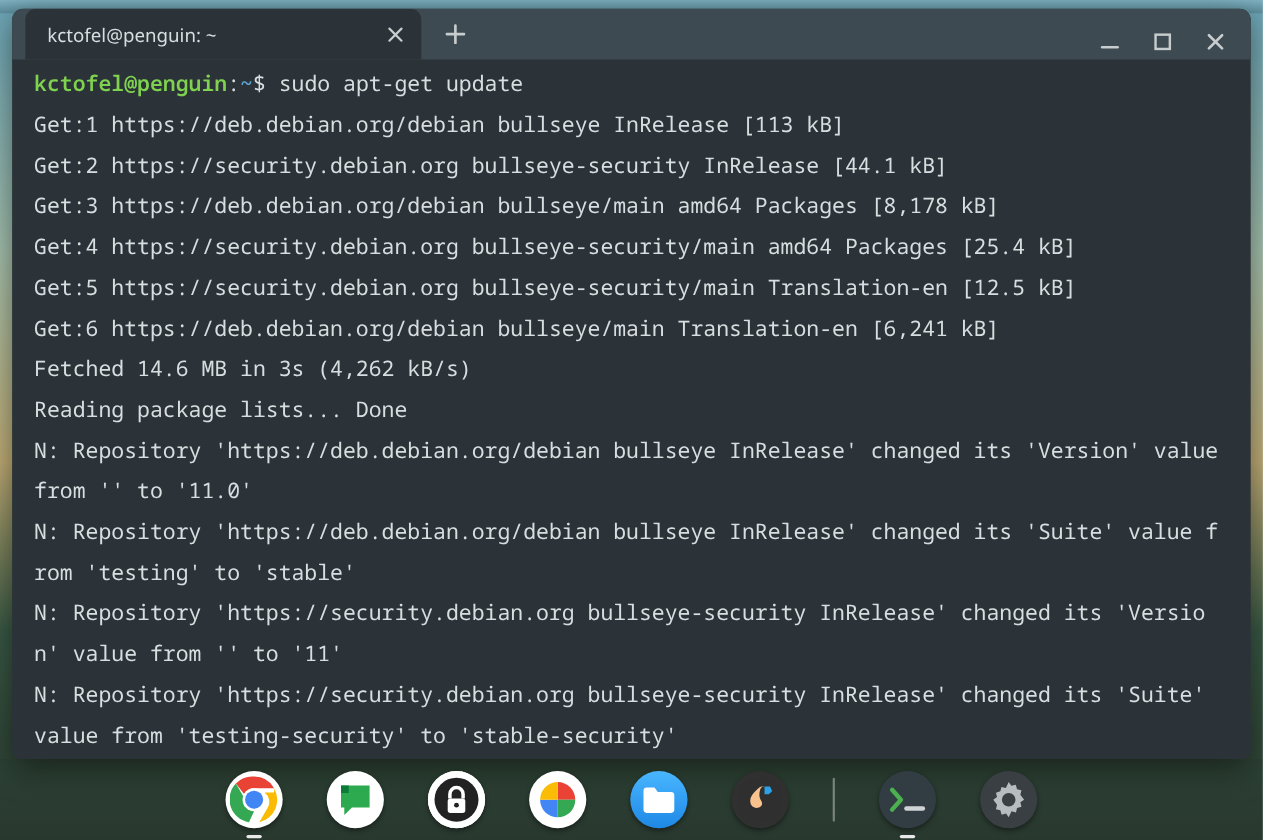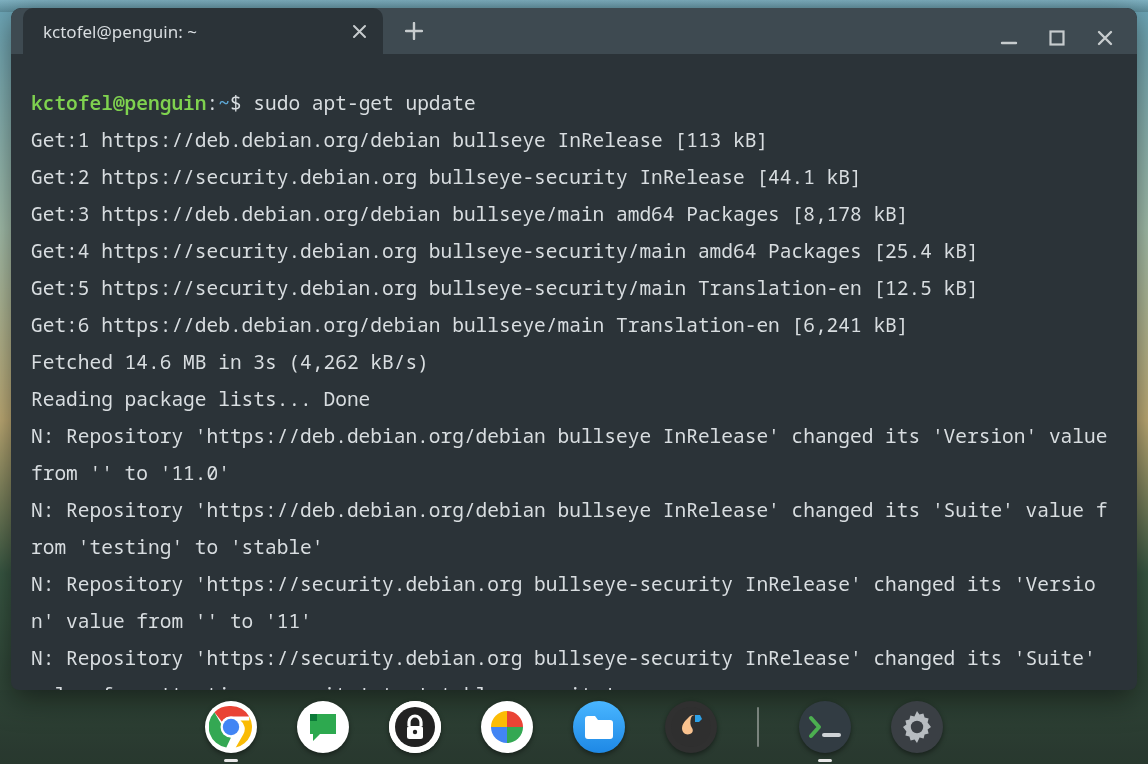--- a/index.html
+++ b/index.html
@@ -14,21 +14,20 @@
   }
 
   
   .window {
     position:absolute; left:11px; top:8px; right:11px; bottom:74px;
     background:#2b3338;
     border-radius:10px 10px 8px 8px;
     box-shadow:0 8px 30px rgba(0,0,0,0.5);
     display:flex; flex-direction:column;
     overflow:hidden;
-    gap:27px;
   }
 
   
   .tabstrip {
     height:62px;
     background:#3e4a51;
     border-radius:10px 10px 0 0;
     display:flex; align-items:flex-end;
     padding:0 6px 0 12px;
     position:relative;

